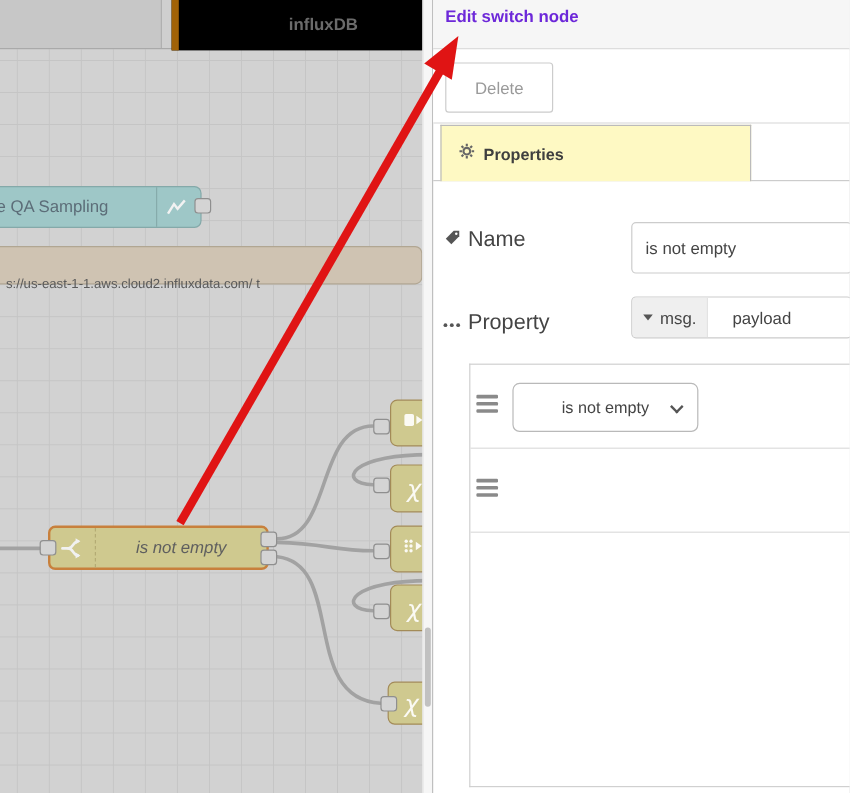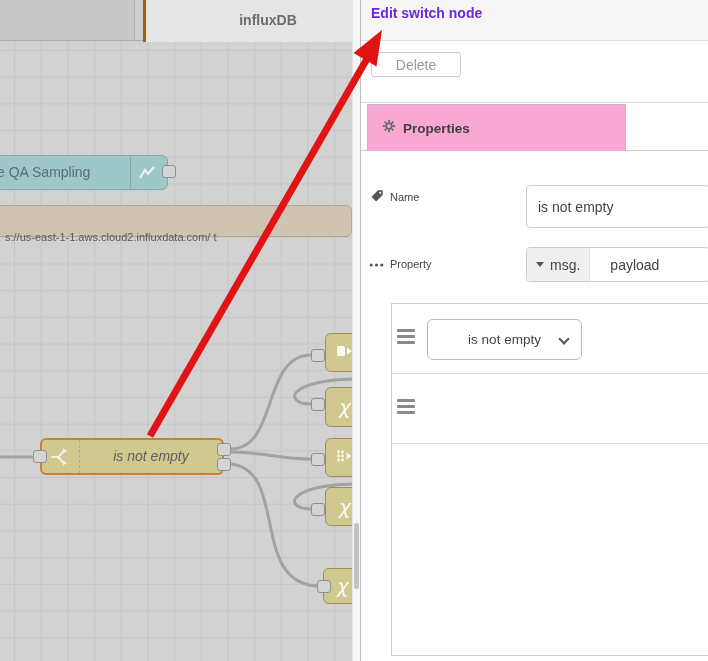--- a/index.html
+++ b/index.html
@@ -9,21 +9,21 @@
   
   .canvas { position:absolute; left:0; top:0; width:360px; height:661px; background:#d2d2d2; overflow:hidden; }
   .grid { position:absolute; left:0; top:41px; width:360px; height:620px;
     background-color:#d2d2d2;
     background-image:linear-gradient(to right,#c5c5c5 1px,transparent 1px),
                      linear-gradient(to bottom,#c5c5c5 1px,transparent 1px);
     background-size:26.7px 26.7px; background-position:14px 9px; }
   .tabbar { position:absolute; left:0; top:0; width:360px; height:41px; background:#cfcfcf; border-bottom:1px solid #a9a9a9; }
   .ws-tab { position:absolute; top:0; height:40px; background:#c7c7c7; border-right:1px solid #b0b0b0; }
   .ws-tab.first { left:0; width:135px; }
-  .ws-tab.active { left:143px; width:248px; height:42px; background:#e5e5e5; border-left:3px solid #a16207; border-right:1px solid #b0b0b0; }
+  .ws-tab.active { left:143px; width:248px; height:42px; background:#000000; border-left:6px solid #a16207; border-right:1px solid #b0b0b0; }
   .ws-tab.active .ws-tab-label { display:block; text-align:center; line-height:40px; font-size:14px; font-weight:600; color:#6b6b6b; }
 
   svg.wires, svg.arrow-overlay { position:absolute; left:0; top:0; pointer-events:none; }
 
   
   .node { position:absolute; border-radius:6px; }
   .port { position:absolute; width:14px; height:13px; background:#d4d4d4; border:1px solid #8f8f8f; border-radius:3px; }
 
   .qa-node { left:-40px; top:155px; width:208px; height:35px; background:#9ec7c7; border:1px solid #84a9a9; }
   .qa-node .lbl { position:absolute; left:36px; top:0; line-height:33px; font-size:14px; color:#5c6d78; white-space:nowrap; }
@@ -40,27 +40,27 @@
   .chi { font-style:italic; font-size:20px; color:rgba(255,255,255,.9); font-family:"DejaVu Sans", sans-serif; line-height:1; }
 
   .vscroll { position:absolute; left:352px; top:0; width:8px; height:661px; background:#f6f6f6; border-left:1px solid #e3e3e3; }
   .vscroll .thumb { position:absolute; left:1px; top:523px; width:5px; height:66px; background:#c1c1c1; border-radius:3px; }
 
   
   .tray { position:absolute; left:360px; top:0; width:348px; height:661px; background:#fff; border-left:1px solid #bfbfbf; }
   .tray-header { position:absolute; left:0; top:0; width:100%; height:41px; background:#f6f6f6; border-bottom:1px solid #ddd; }
   .tray-header .title { margin:5px 0 0 10px; font-size:14px; font-weight:bold; color:#6d28d9; }
   .tray-toolbar { position:absolute; left:0; top:42px; width:100%; height:61px; border-bottom:1px solid #ddd; background:#fff; }
-  .btn-delete { position:absolute; left:10px; top:10px; width:90px; height:25px; background:#fff; border:1px solid #ccc; border-radius:3px; font-size:14px; color:#9a9a9a; font-family:"Liberation Sans",sans-serif; }
+  .btn-delete { position:absolute; left:10px; top:10px; width:90px; height:42px; background:#fff; border:1px solid #ccc; border-radius:3px; font-size:14px; color:#9a9a9a; font-family:"Liberation Sans",sans-serif; }
   .tabrow { position:absolute; left:0; top:104px; width:100%; height:47px; }
   .tabrow:after { content:""; position:absolute; left:0; bottom:0; width:100%; height:1px; background:#ccc; }
-  .tab-active { position:absolute; left:6px; top:0; width:259px; height:47px; background:#f9a8d4; border:1px solid #bbb; border-bottom:none; z-index:2; display:flex; align-items:center; padding-left:14px; gap:7px; }
+  .tab-active { position:absolute; left:6px; top:0; width:259px; height:47px; background:#fef9c3; border:1px solid #bbb; border-bottom:none; z-index:2; display:flex; align-items:center; padding-left:14px; gap:7px; }
   .tab-active .tab-label { font-size:13.5px; font-weight:bold; color:#3f3f3f; }
 
-  .form-label { position:absolute; display:flex; align-items:center; gap:6px; font-size:11px; color:#444;justify-content:space-between; }
+  .form-label { position:absolute; display:flex; align-items:center; gap:6px; font-size:18px; color:#444;justify-content:space-between; }
   .input-name { position:absolute; left:165px; top:185px; right:-2px; height:43px; border:1px solid #ccc; border-radius:4px; padding-left:11px; font-size:14px; color:#444; font-family:"Liberation Sans",sans-serif; background:#fff; }
   .typed-input { position:absolute; left:165px; top:247px; right:-2px; height:35px; border:1px solid #ccc; border-radius:4px; display:flex; overflow:hidden; background:#fff; }
   .typed-btn { background:#efefef; border-right:1px solid #e3e3e3; display:flex; align-items:center; gap:6px; padding:0 9px; font-size:14px; color:#444; }
   .typed-val { display:flex; align-items:center; padding-left:20px; font-size:14px; color:#444; }
   .caret-down { width:0; height:0; border-left:4px solid transparent; border-right:4px solid transparent; border-top:5px solid #555; }
 
   .rules-box { position:absolute; left:30px; top:303px; right:-2px; bottom:5px; border:1px solid #d0d0d0; border-right:none; background:#fff; }
   .rule-row { position:relative; height:70px; border-bottom:1px solid #ddd; }
   .drag-handle { position:absolute; left:5px; top:25px; width:18px; }
   .drag-handle i { display:block; height:2.5px; background:#8a8a8a; border-radius:1px; margin-bottom:3.5px; }

